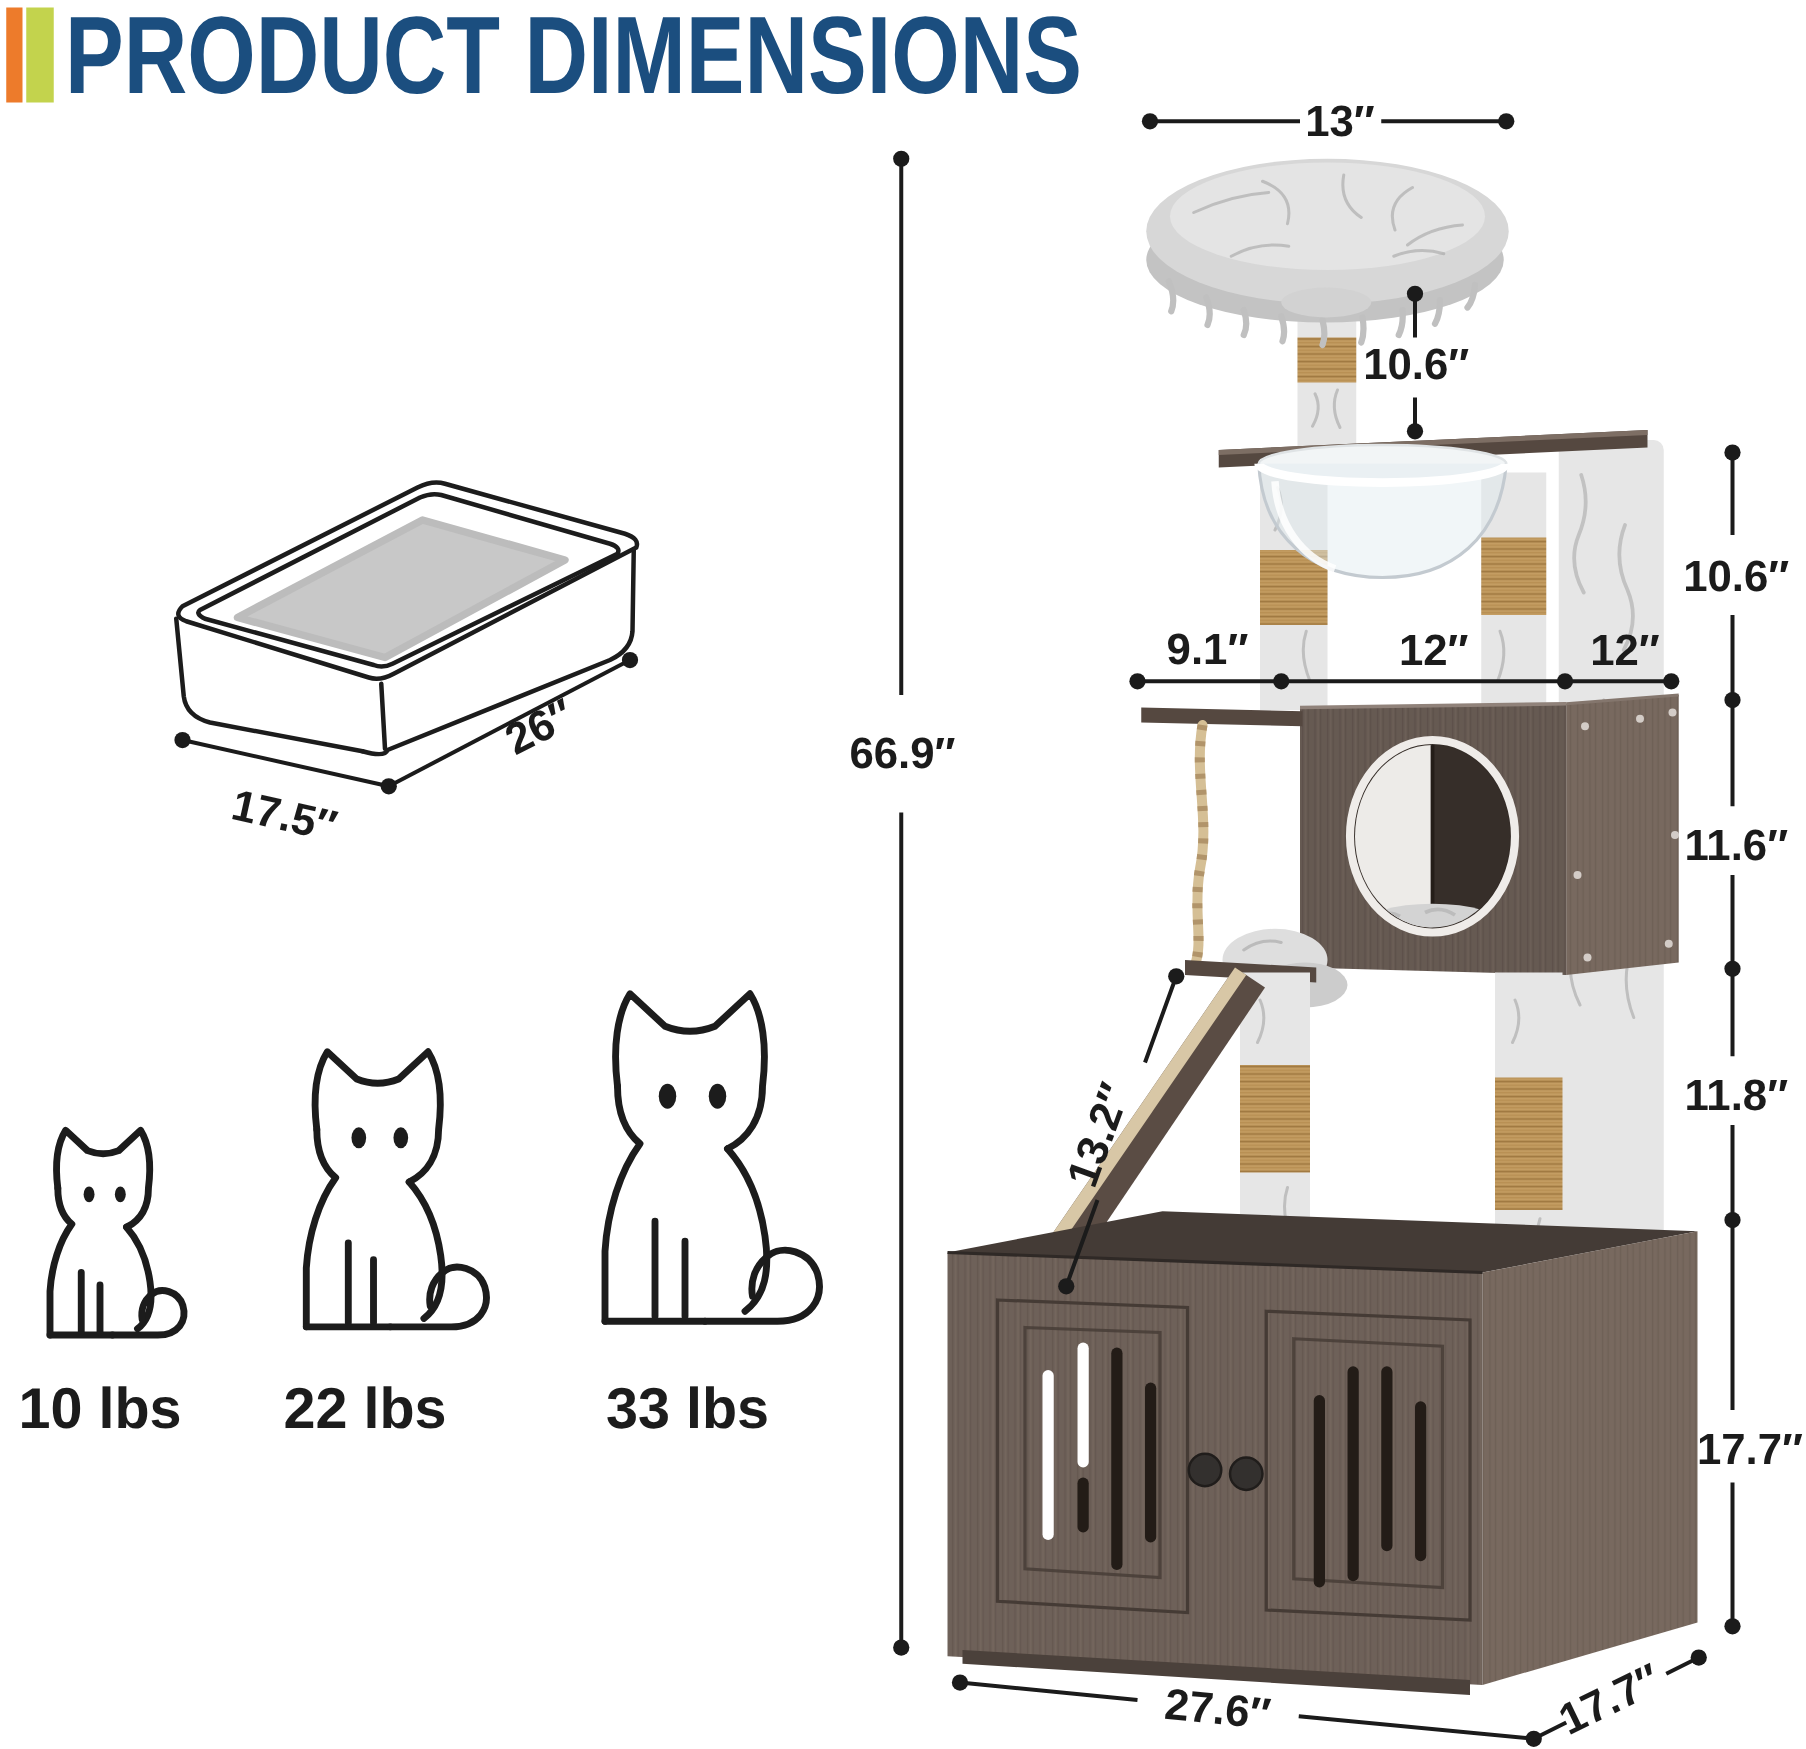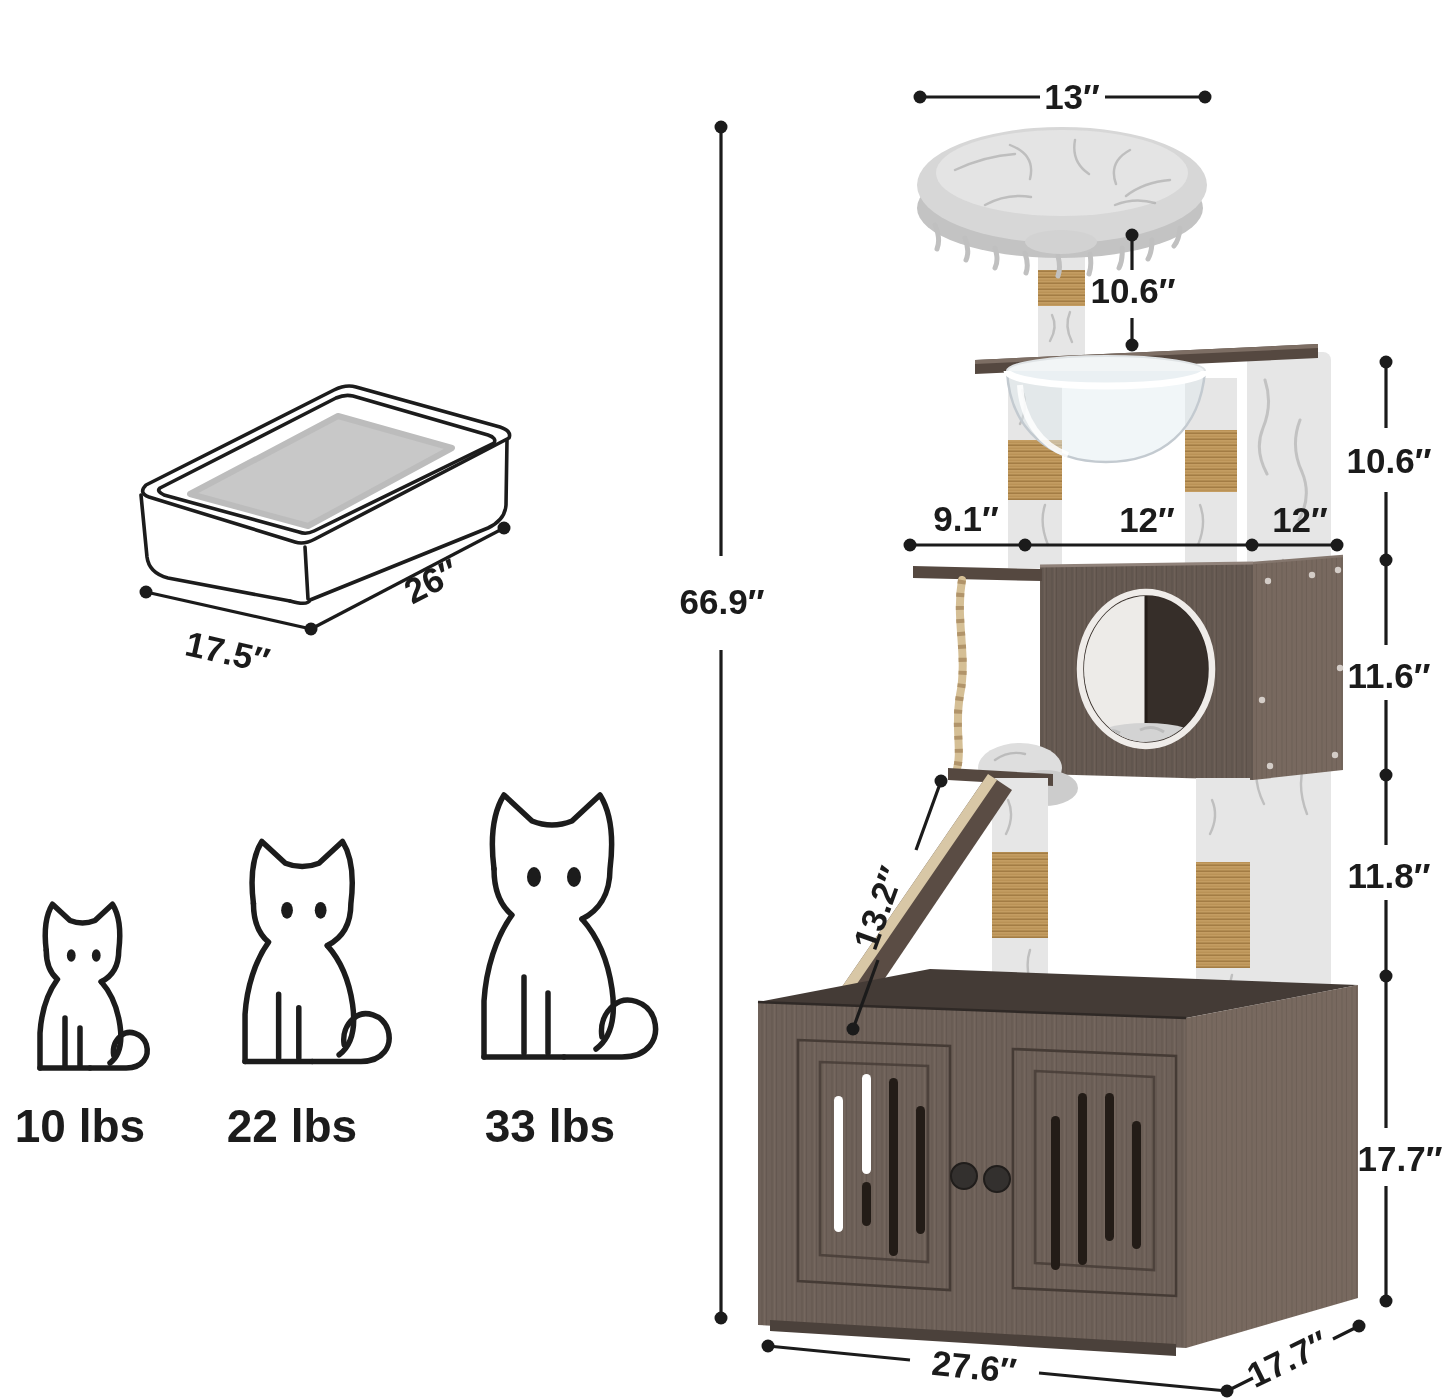--- a/index.html
+++ b/index.html
@@ -25,20 +25,25 @@
   .streak{fill:none;stroke:#b2b2b2;stroke-width:3;opacity:.7;stroke-linecap:round;}
   .streak2{fill:none;stroke:#9f9f9f;stroke-width:2.4;opacity:.55;stroke-linecap:round;}
   .doorline{fill:none;stroke:#453b35;stroke-width:2.6;}
   .screw{fill:#d8d2cc;opacity:.95;}
 </style>
 </head>
 <body>
 
 <div class="stage">
 
+  <header class="title-row">
+    <span class="bar bar-orange"></span>
+    <span class="bar bar-green"></span>
+    <h1 class="title">PRODUCT DIMENSIONS</h1>
+  </header>
 
   <svg width="1445" height="1399" viewBox="0 0 1445 1399">
     <defs>
       <pattern id="psisal" width="8" height="6" patternUnits="userSpaceOnUse">
         <rect width="8" height="6" fill="#c49d62"></rect>
         <path d="M0,1.2 H8" stroke="#9f7840" stroke-width="1.4"></path>
         <path d="M0,4.2 H8" stroke="#b78e52" stroke-width="1.1"></path>
       </pattern>
       <pattern id="pwoodF" width="10" height="14" patternUnits="userSpaceOnUse">
         <rect width="10" height="14" fill="#6e6159"></rect>

